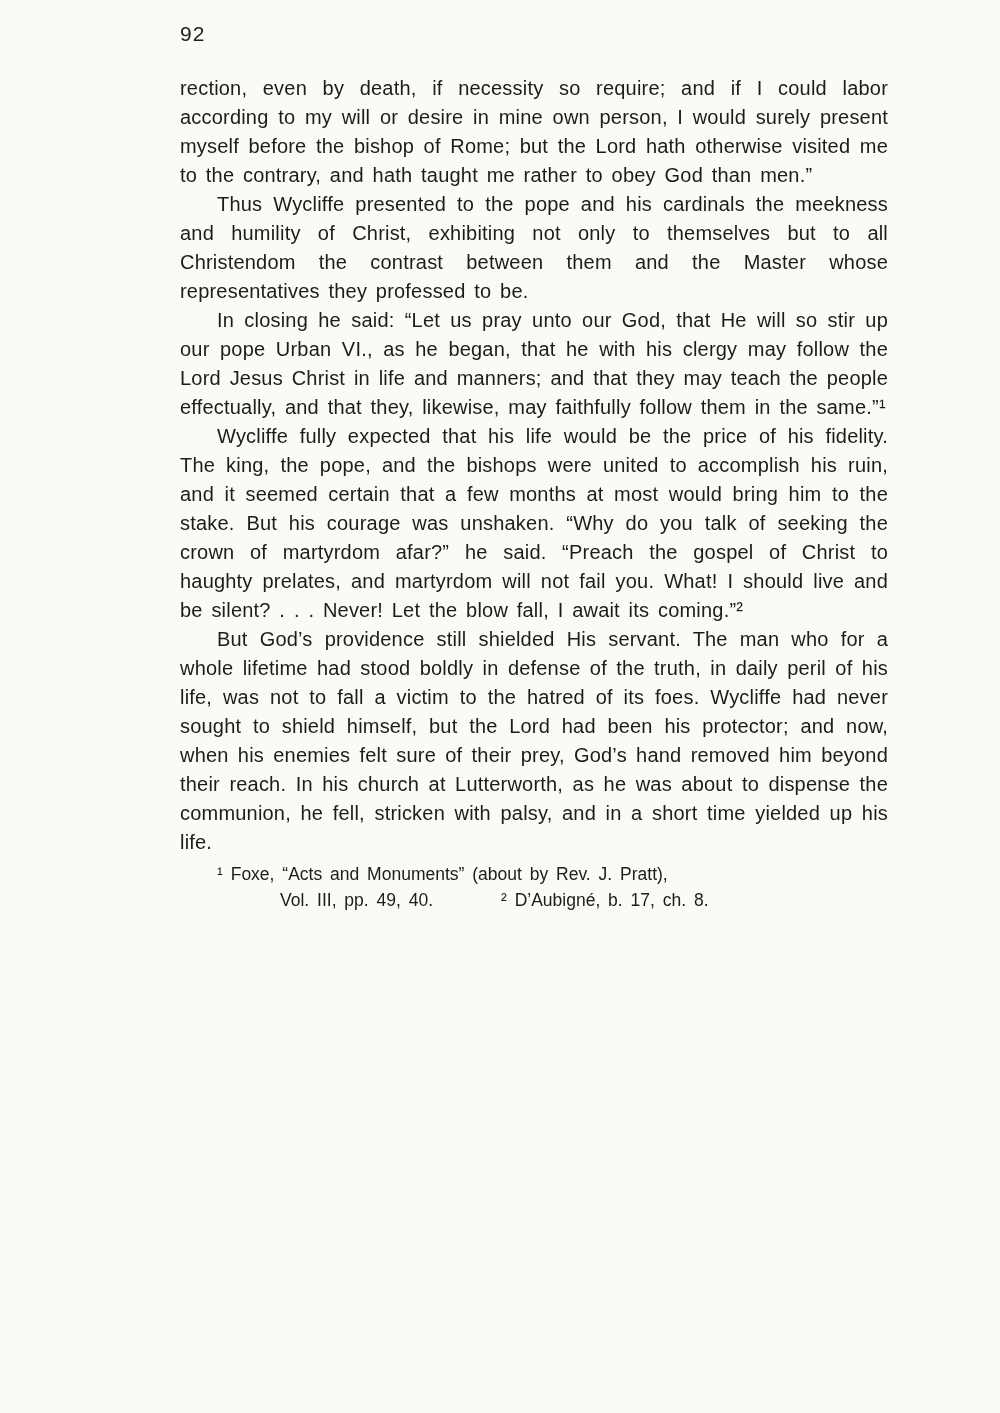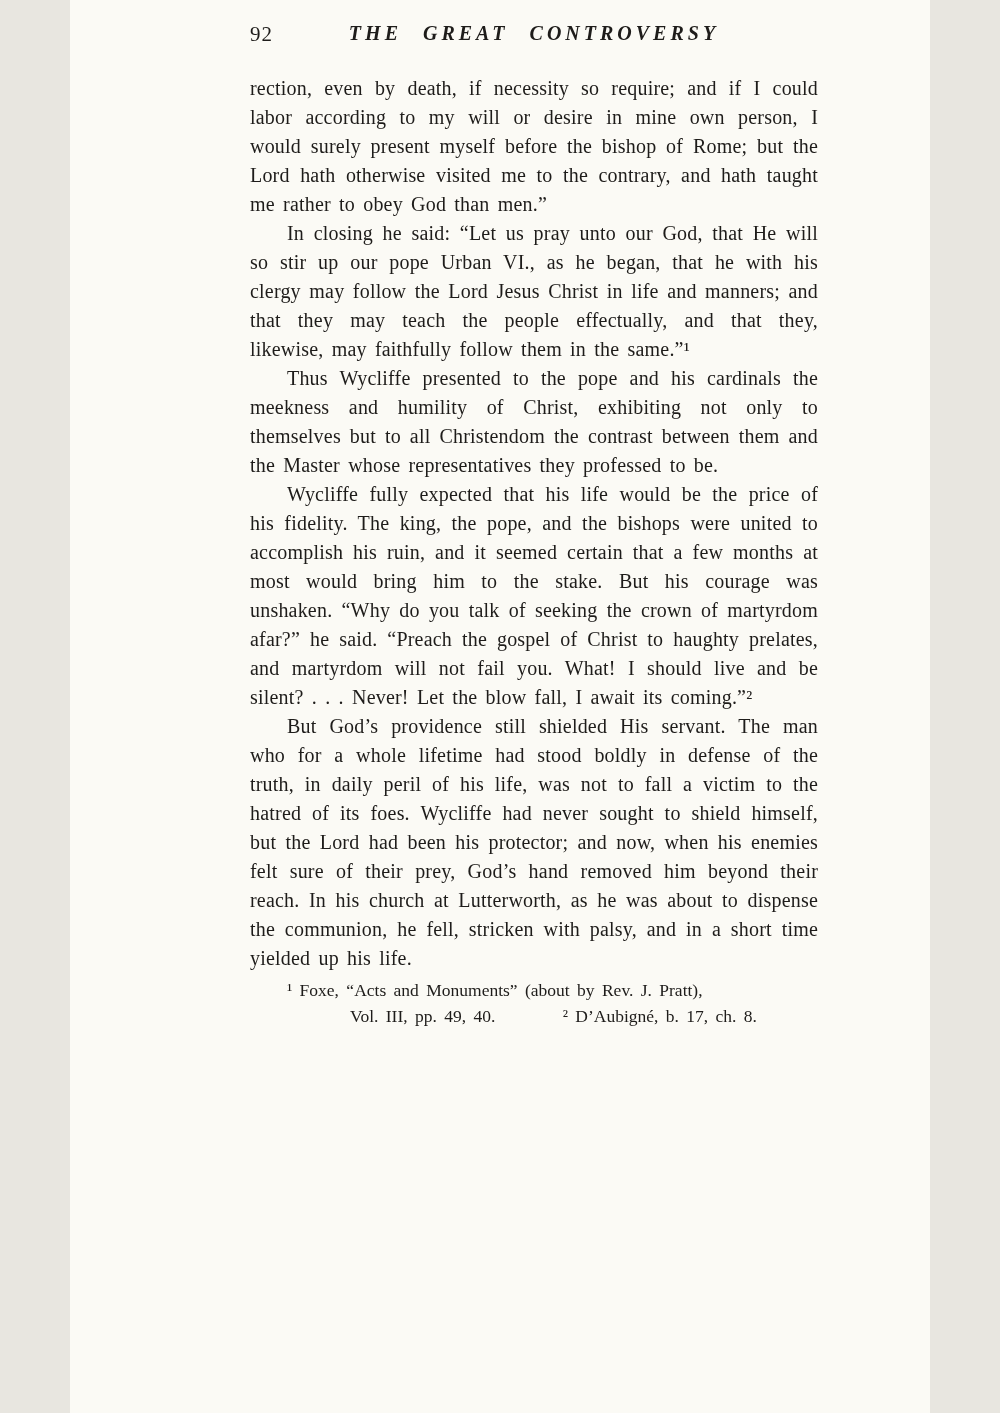--- a/index.html
+++ b/index.html
@@ -2,26 +2,26 @@
 <html><head>
 <meta charset="utf-8">
 <style>
   html, body {
     margin: 0;
     padding: 0;
     background: #e8e6e0;
   }
   .page {
     position: relative;
-    width: 860px;
+    width: 1000px;
     height: 1413px;
     margin: 0 auto;
     background: #fbfaf5;
     color: #1e1c1a;
-    font-family: Liberation Serif, serif;
+    font-family: Liberation Sans, sans-serif;
     box-sizing: border-box;
     padding: 22px 112px 0 180px;
     overflow: hidden;
   }
   .page-header {
     position: relative;
     height: 34px;
     margin-bottom: 18px;
   }
   .page-number {
@@ -71,27 +71,26 @@
     margin-left: 60px;
   }
 </style>
 </head>
 <body>
 
 <div class="page">
 
   <header class="page-header">
     <span class="page-number">92</span>
-    <span class="running-title">THE GREAT CONTROVERSY</span>
   </header>
 
   <main class="page-body">
     <p class="para">rection, even by death, if necessity so require; and if I could labor according to my will or desire in mine own person, I would surely present myself before the bishop of Rome; but the Lord hath otherwise visited me to the contrary, and hath taught me rather to obey God than men.”</p>
+    <p class="para indent">Thus Wycliffe presented to the pope and his cardinals the meekness and humility of Christ, exhibiting not only to themselves but to all Christendom the contrast between them and the Master whose representatives they professed to be.</p>
     <p class="para indent">In closing he said: “Let us pray unto our God, that He will so stir up our pope Urban VI., as he began, that he with his clergy may follow the Lord Jesus Christ in life and manners; and that they may teach the people effectually, and that they, likewise, may faithfully follow them in the same.”¹</p>
-    <p class="para indent">Thus Wycliffe presented to the pope and his cardinals the meekness and humility of Christ, exhibiting not only to themselves but to all Christendom the contrast between them and the Master whose representatives they professed to be.</p>
     <p class="para indent">Wycliffe fully expected that his life would be the price of his fidelity. The king, the pope, and the bishops were united to accomplish his ruin, and it seemed certain that a few months at most would bring him to the stake. But his courage was unshaken. “Why do you talk of seeking the crown of martyrdom afar?” he said. “Preach the gospel of Christ to haughty prelates, and martyrdom will not fail you. What! I should live and be silent? . . . Never! Let the blow fall, I await its coming.”²</p>
     <p class="para indent">But God’s providence still shielded His servant. The man who for a whole lifetime had stood boldly in defense of the truth, in daily peril of his life, was not to fall a victim to the hatred of its foes. Wycliffe had never sought to shield himself, but the Lord had been his protector; and now, when his enemies felt sure of their prey, God’s hand removed him beyond their reach. In his church at Lutterworth, as he was about to dispense the communion, he fell, stricken with palsy, and in a short time yielded up his life.</p>
   </main>
 
   <footer class="footnotes">
     <div class="footnote-line-1">¹ Foxe, “Acts and Monuments” (about by Rev. J. Pratt),</div>
     <div class="footnote-line-2">
       <span class="fn-left">Vol. III, pp. 49, 40.</span>
       <span class="fn-right">² D’Aubigné, b. 17, ch. 8.</span>
     </div>

